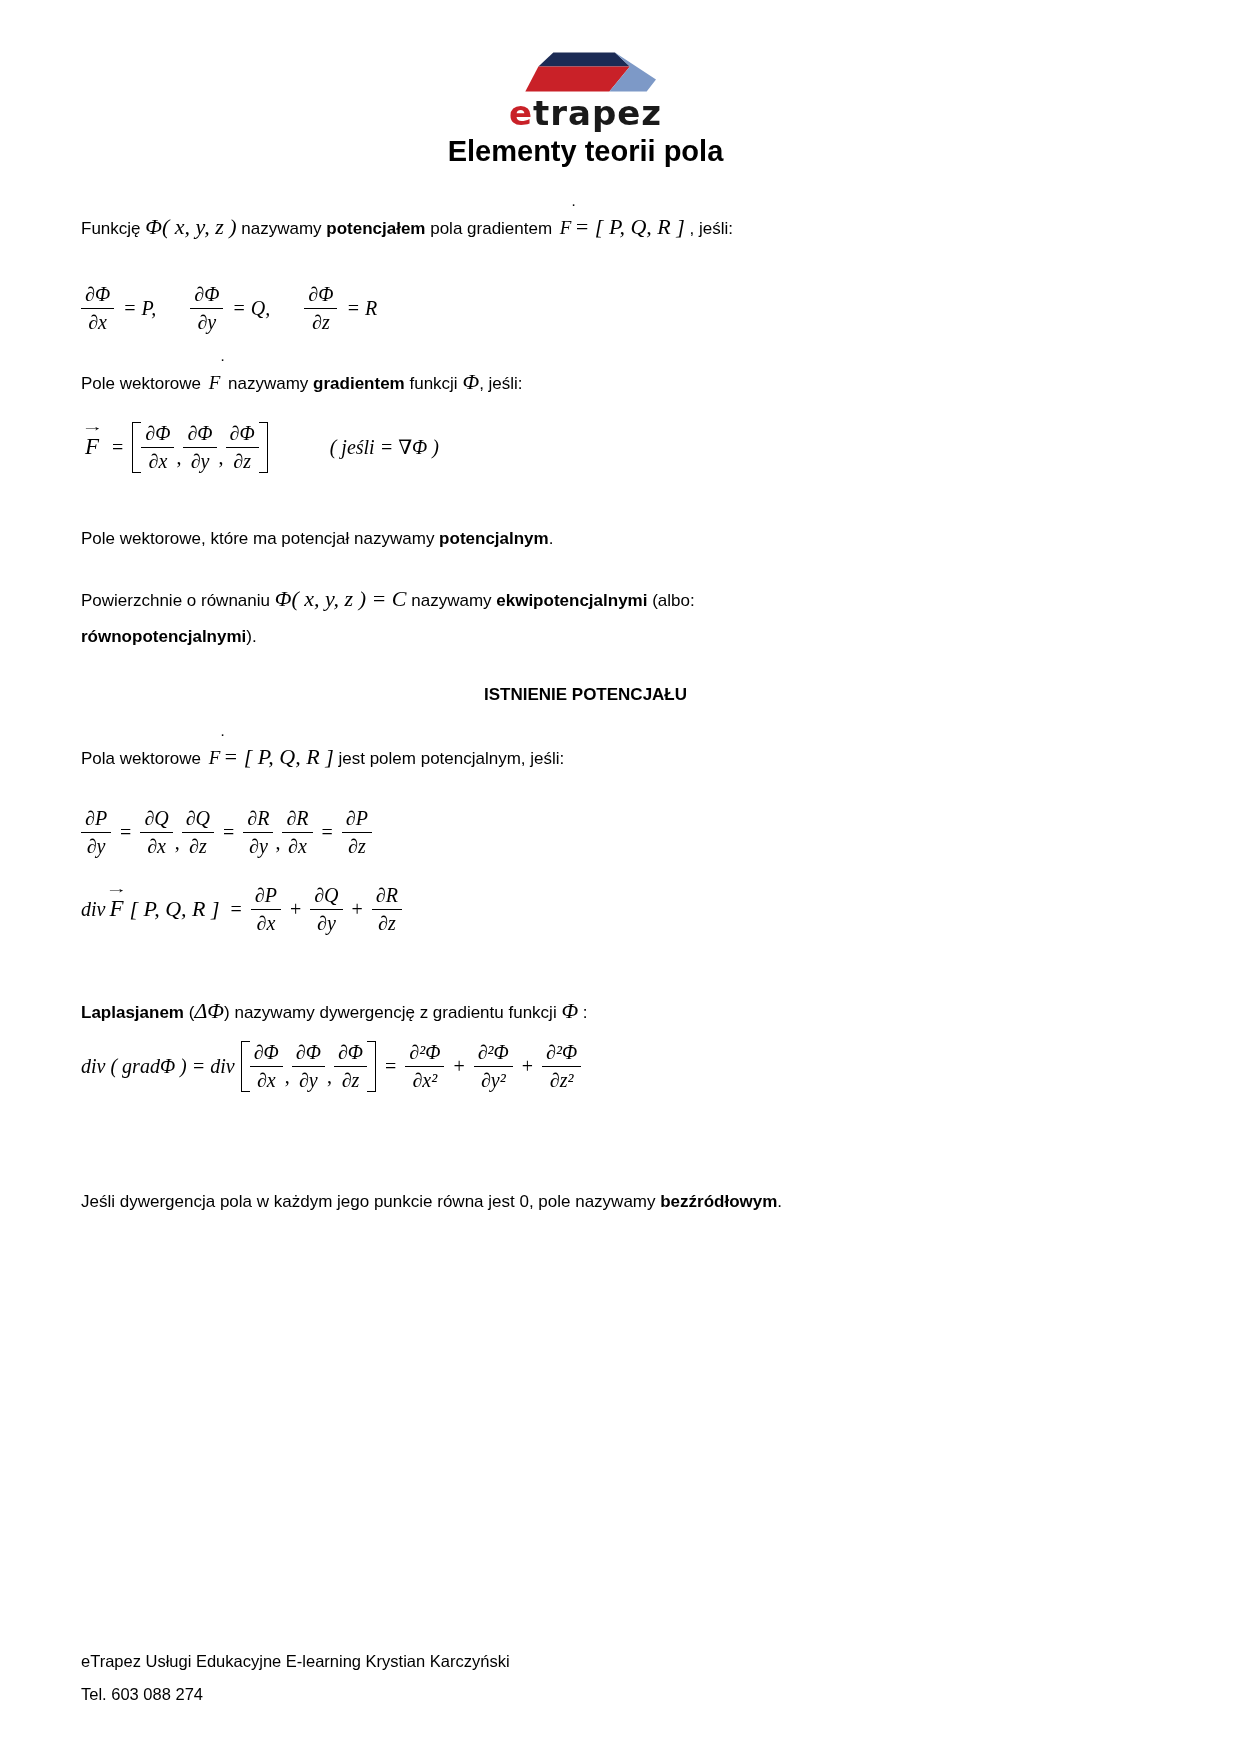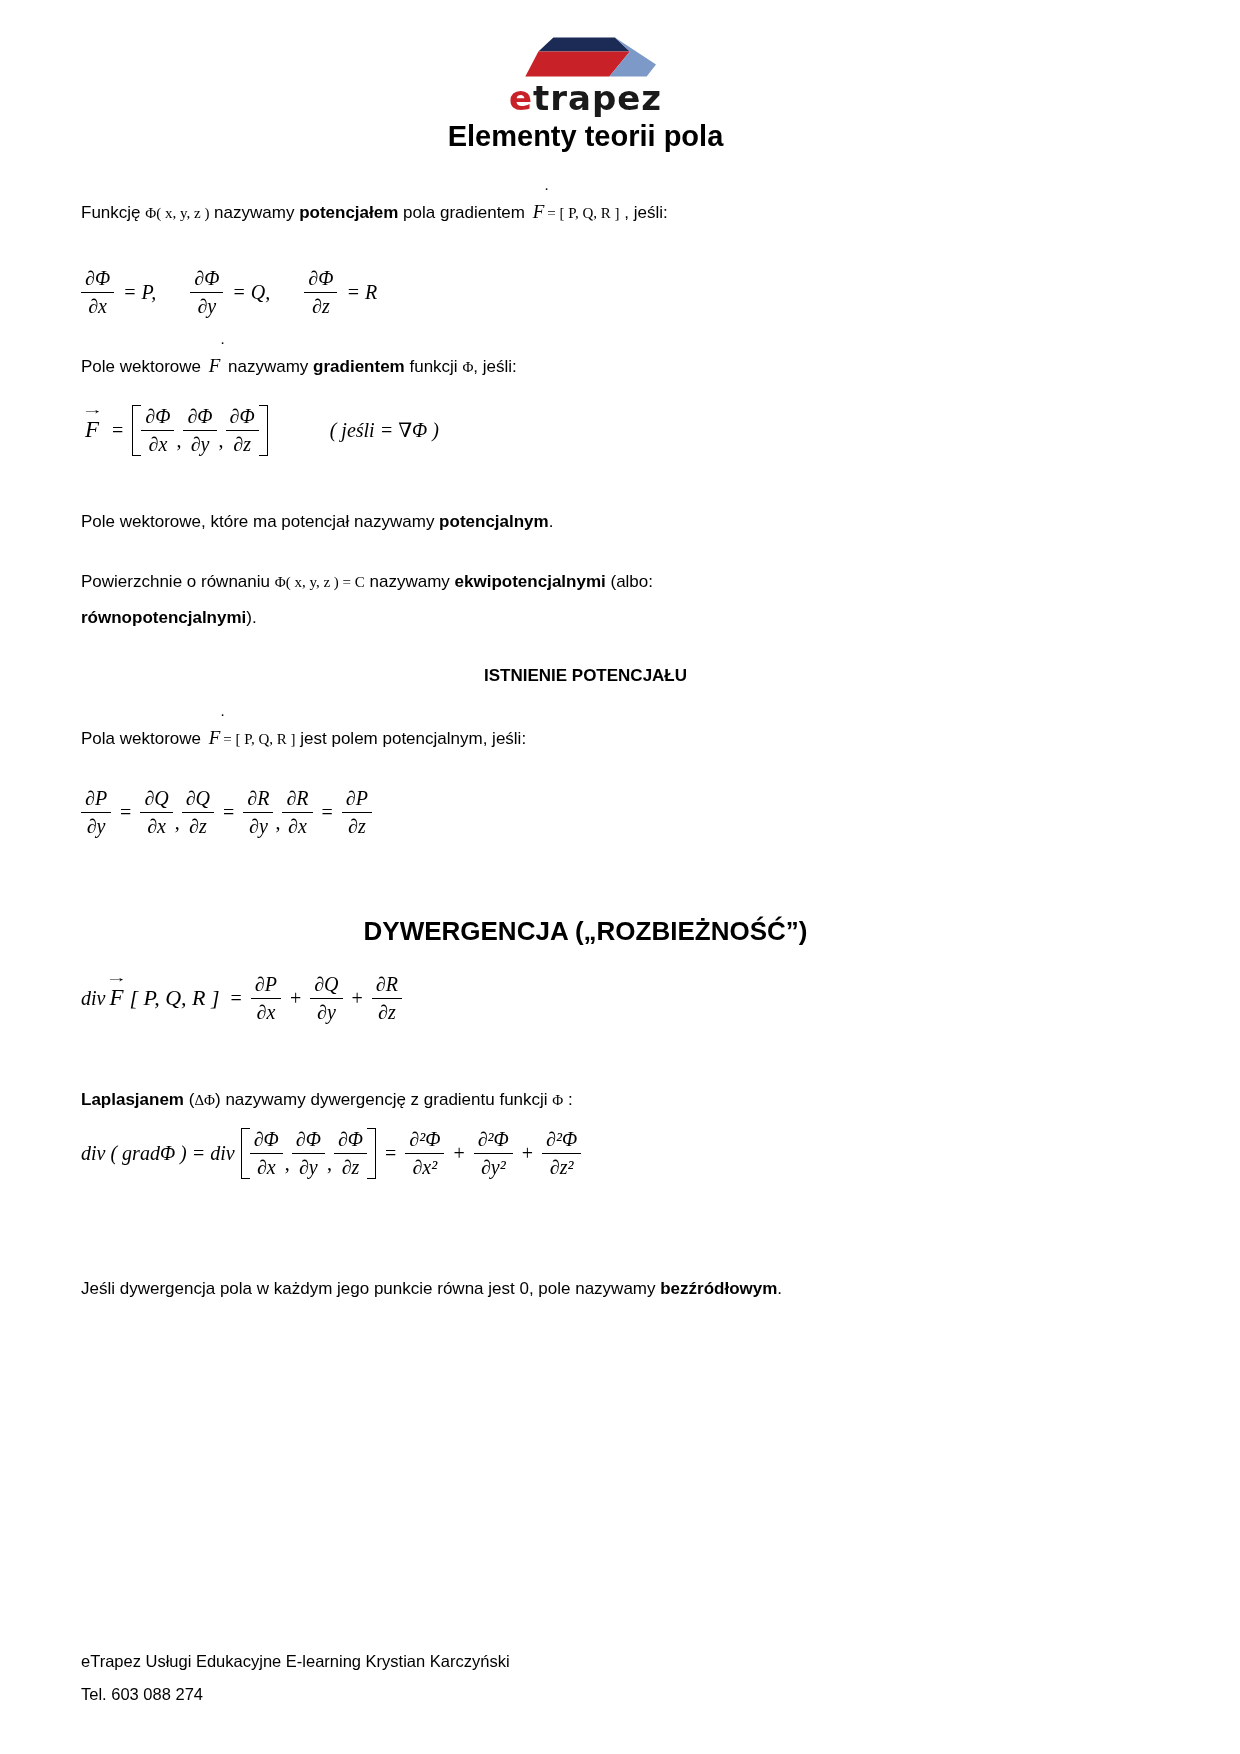--- a/index.html
+++ b/index.html
@@ -4,21 +4,21 @@
 <style>
   html,body{margin:0;padding:0;background:#ffffff;}
   .page{
     position:relative;
     width:1240px;height:1754px;
     background:#fff;
     font-family:"Liberation Sans",sans-serif;
     color:#000;
     overflow:hidden;
   }
-  .content{padding:35px 150px 0 81px;}
+  .content{padding:35px 150px 0 81px;margin-top:15px;}
   
   .logo-wrap{text-align:center;}
   .logo-svg{display:block;margin:0 auto;}
   .wordmark{
     font-family:"DejaVu Sans",sans-serif;
     font-weight:700;font-size:34px;letter-spacing:1px;
     color:#1a1a1a;line-height:1;margin-top:2px;
   }
   .wordmark .brand-e{color:#c92128;}
   .doc-title{
@@ -26,21 +26,21 @@
     margin-top:4px;line-height:1.2;
   }
   .sec-heading{text-align:center;font-weight:700;font-size:19px;}
   .sec-heading.small{font-size:17px;}
   .sec-heading.big{font-size:26px;}
   
   .para{font-size:17px;line-height:36px;}
   .para b{font-weight:700;}
   .mi{
     font-family:"Liberation Serif","DejaVu Serif",serif;
-    font-size:15px;
+    font-style:italic;font-size:22px;
   }
   
   .vecd{
     font-family:"Liberation Serif","DejaVu Serif",serif;
     font-style:italic;font-size:19px;
     position:relative;display:inline-block;padding:0 3px;
   }
   .vecd .dot{
     position:absolute;top:-9px;right:-2px;
     font-style:normal;font-size:17px;line-height:1;
@@ -191,21 +191,20 @@
           <span class="num">∂R</span>
           <span class="den">∂x</span>
         </span>
       <span class="op">=</span>
       <span class="frac">
           <span class="num">∂P</span>
           <span class="den">∂z</span>
         </span>
     </div>
 
-    <div class="sec-heading big" style="margin-top:78px;">DYWERGENCJA („ROZBIEŻNOŚĆ”)</div>
 
 
     <div class="formula" style="margin-top:26px;">
       <span class="fn-italic">div</span>
       <span class="vec"><span>F</span><span class="arrow">→</span></span>
       <span class="args">[ P, Q, R ]</span>
       <span class="op">=</span>
       <span class="frac">
           <span class="num">∂P</span>
           <span class="den">∂x</span>

